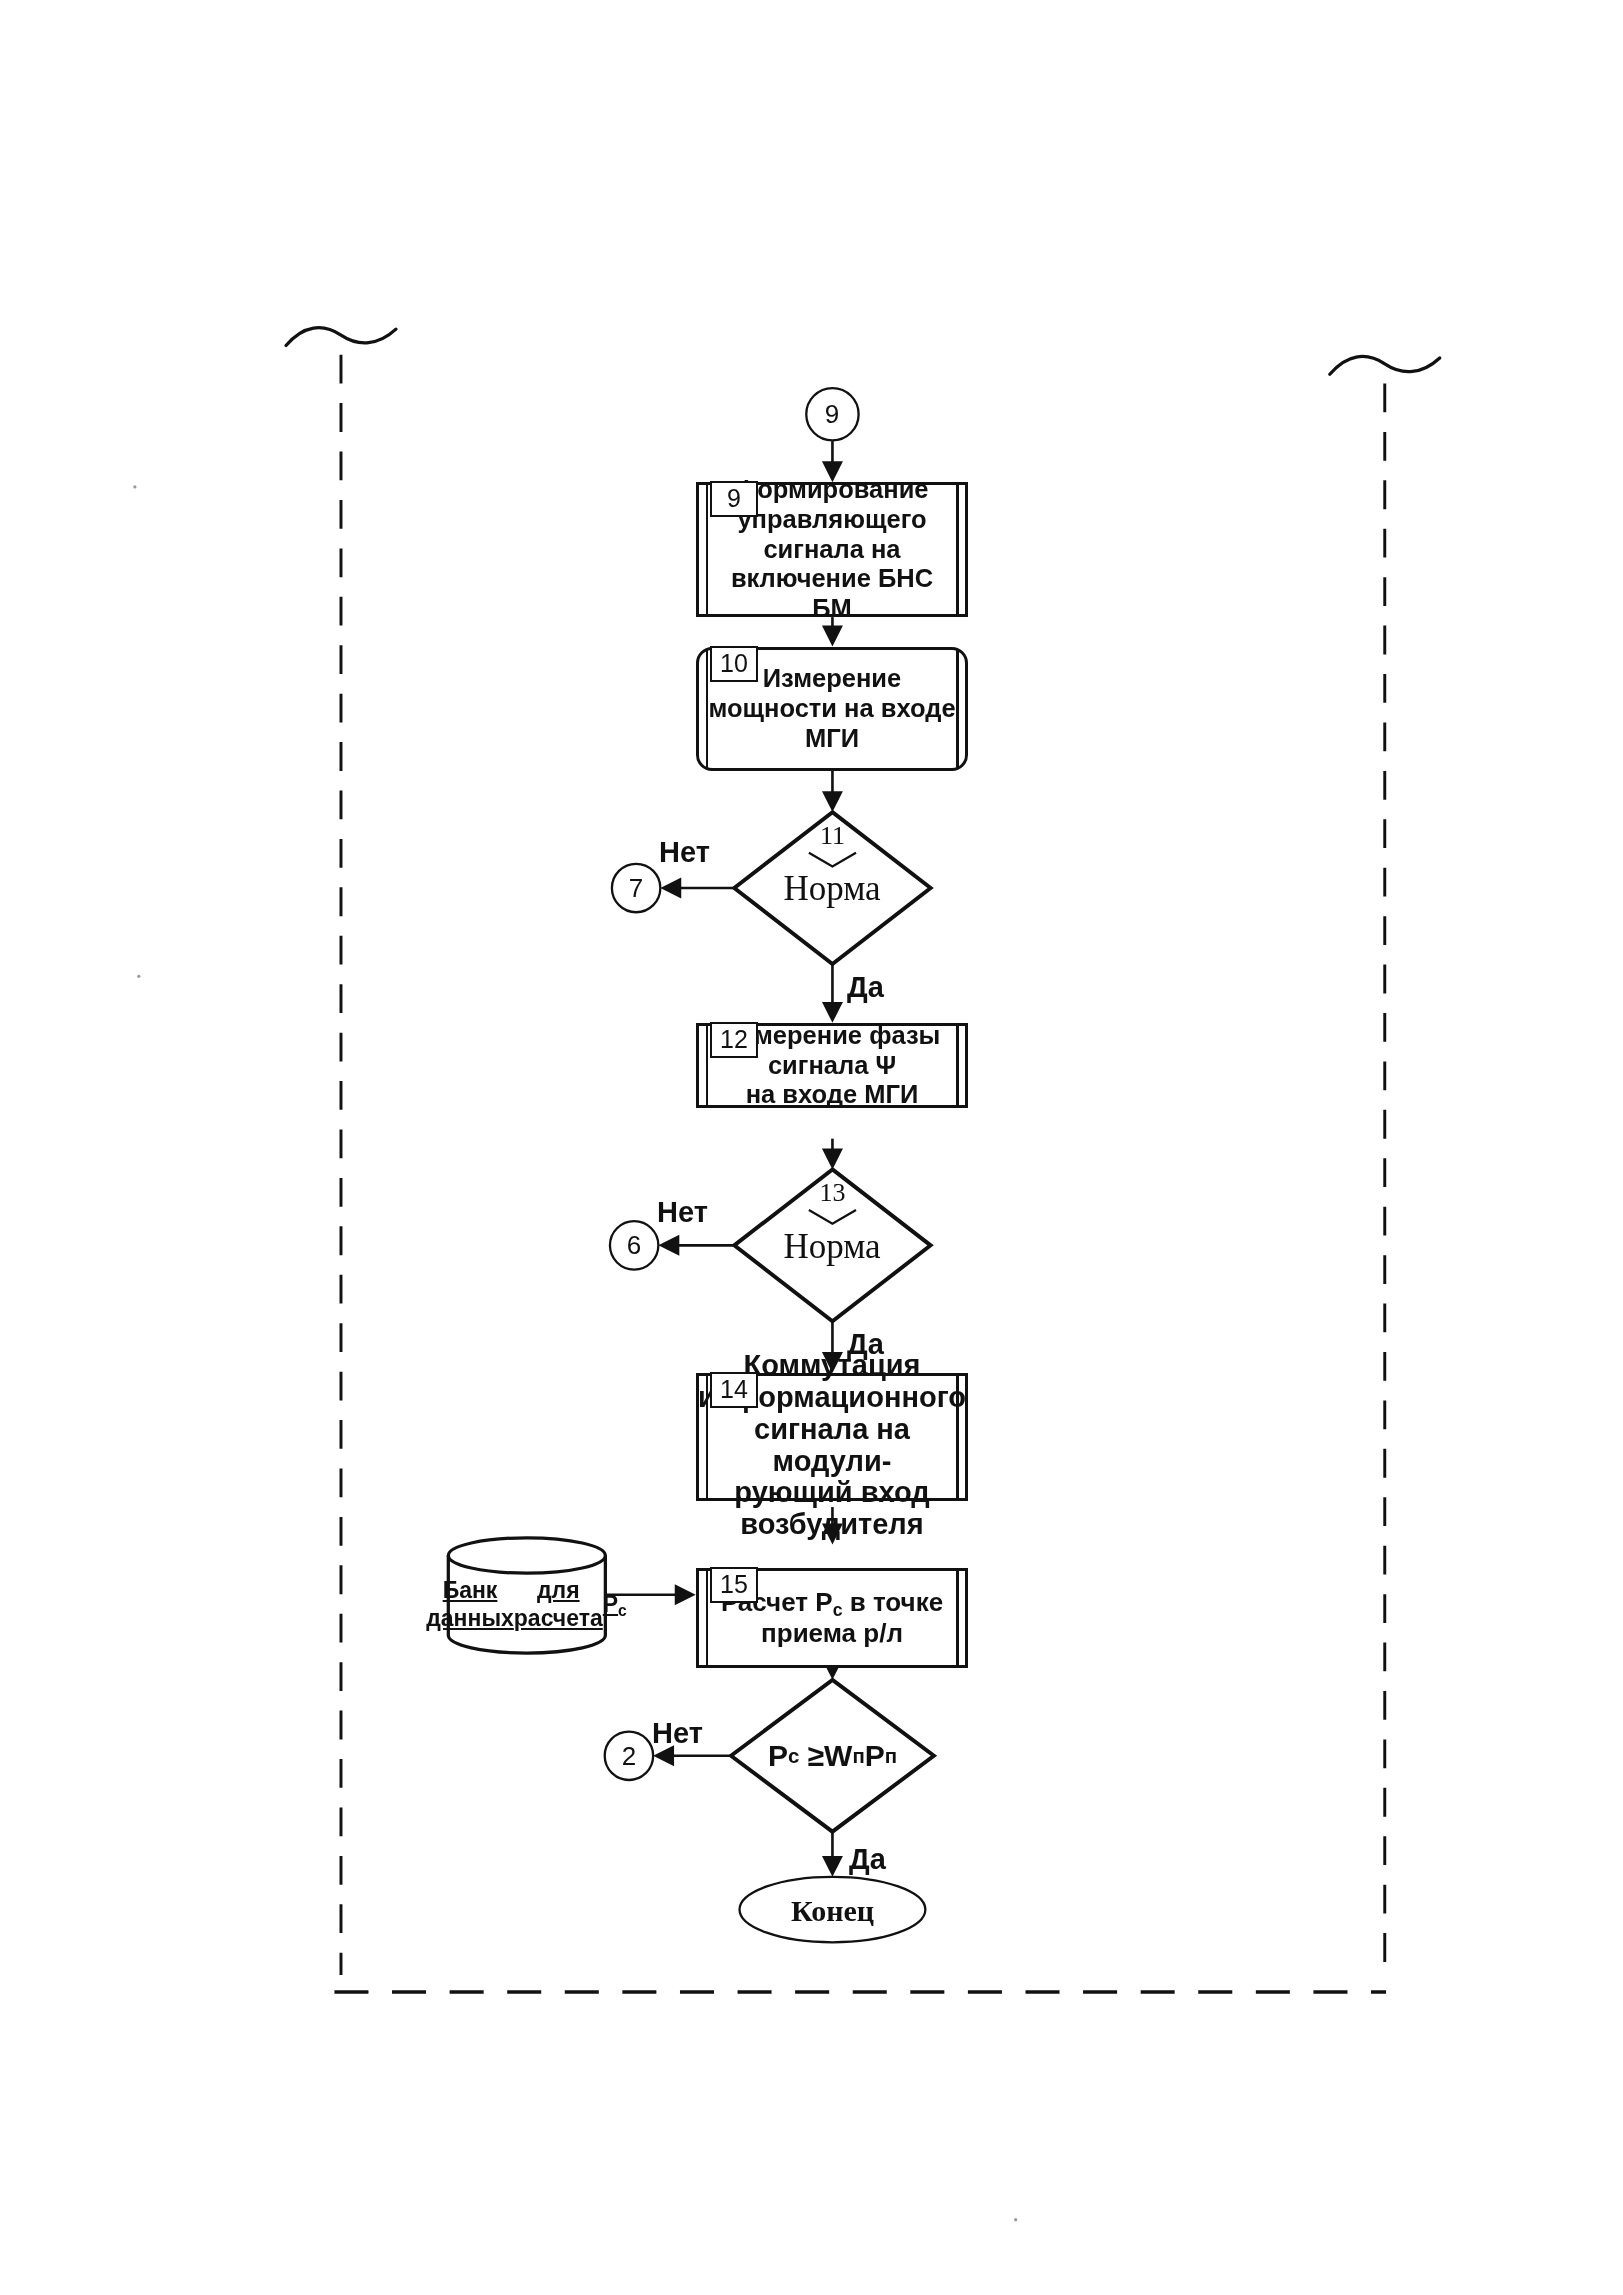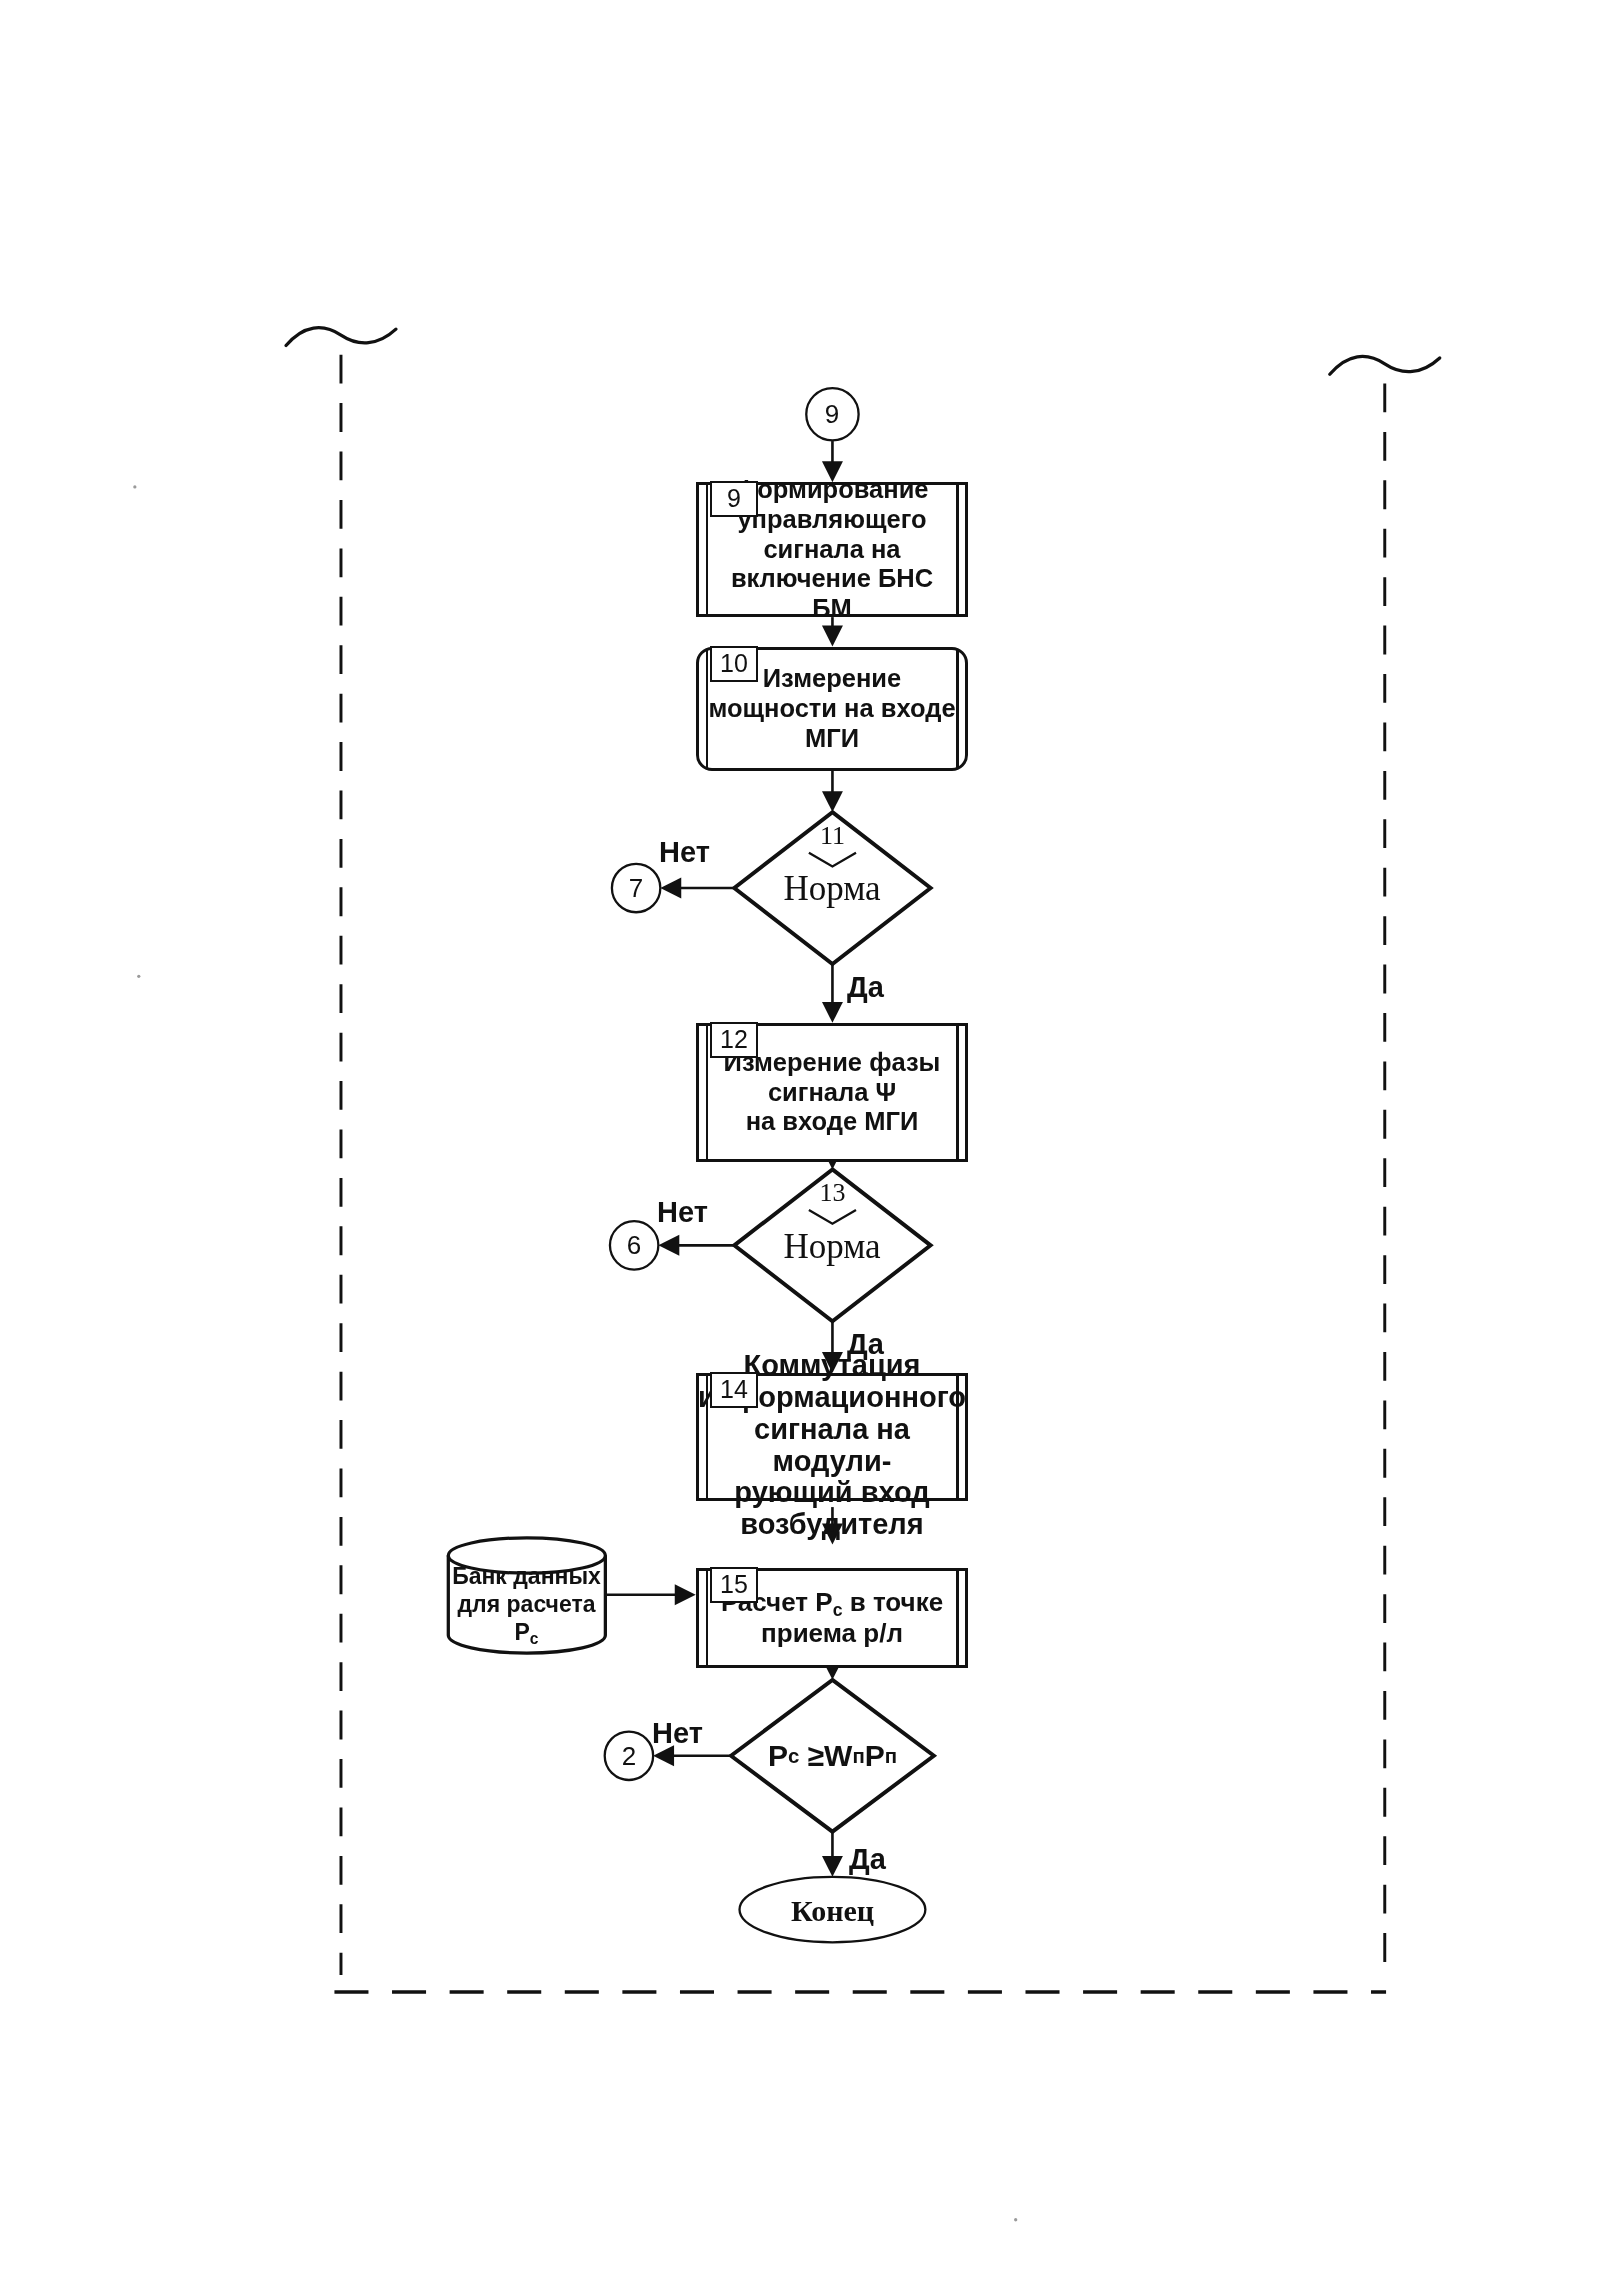--- a/index.html
+++ b/index.html
@@ -59,22 +59,22 @@
     font-family:"Liberation Serif","DejaVu Serif",serif;
     font-size:35px;font-weight:500;line-height:1;
   }
   .formula{
     position:absolute;display:flex;align-items:center;justify-content:center;
     font-weight:700;font-size:30px;line-height:1;white-space:pre;
   }
   sub,.sub{font-size:0.68em;vertical-align:-0.28em;line-height:0;}
   .dstext{
     position:absolute;left:448px;top:1563px;width:157px;height:82px;
-    display:flex;flex-direction:column;align-items:center;justify-content:center;
-    text-align:center;font-weight:700;font-size:23px;line-height:1.22;z-index:2;
+    display:flex;flex-direction:row;align-items:center;justify-content:center;
+    text-align:center;font-weight:700;font-size:23px;line-height:1.22;z-index:2;text-decoration:underline;
   }
   .endtext{
     position:absolute;left:741px;top:1890px;width:183px;height:41px;
     display:flex;align-items:center;justify-content:center;
     font-weight:700;font-size:30px;z-index:2;font-family:Liberation Serif, serif;
   }
   .caption{
     position:absolute;left:563px;top:2084px;width:432px;height:42px;
     display:flex;align-items:center;justify-content:center;
     font-size:30px;font-weight:500;white-space:pre;
@@ -187,21 +187,21 @@
 
   <div class="pbox" style="top:647px;height:124px;border-radius:16px;">
     <div class="dline dl-l"></div>
     <div class="dline dl-r"></div>
     <div class="badge">10</div>
     <div class="btext">Измерение
 мощности на входе
 МГИ</div>
   </div>
 
-  <div class="pbox" style="top:1023px;height:139px;">
+  <div class="pbox" style="top:1023px;height:85px;">
     <div class="dline dl-l"></div>
     <div class="dline dl-r"></div>
     <div class="badge">12</div>
     <div class="btext">Измерение фазы
 сигнала Ψ
 на входе МГИ</div>
   </div>
 
   <div class="pbox" style="top:1373px;height:128px;">
     <div class="dline dl-l"></div>

